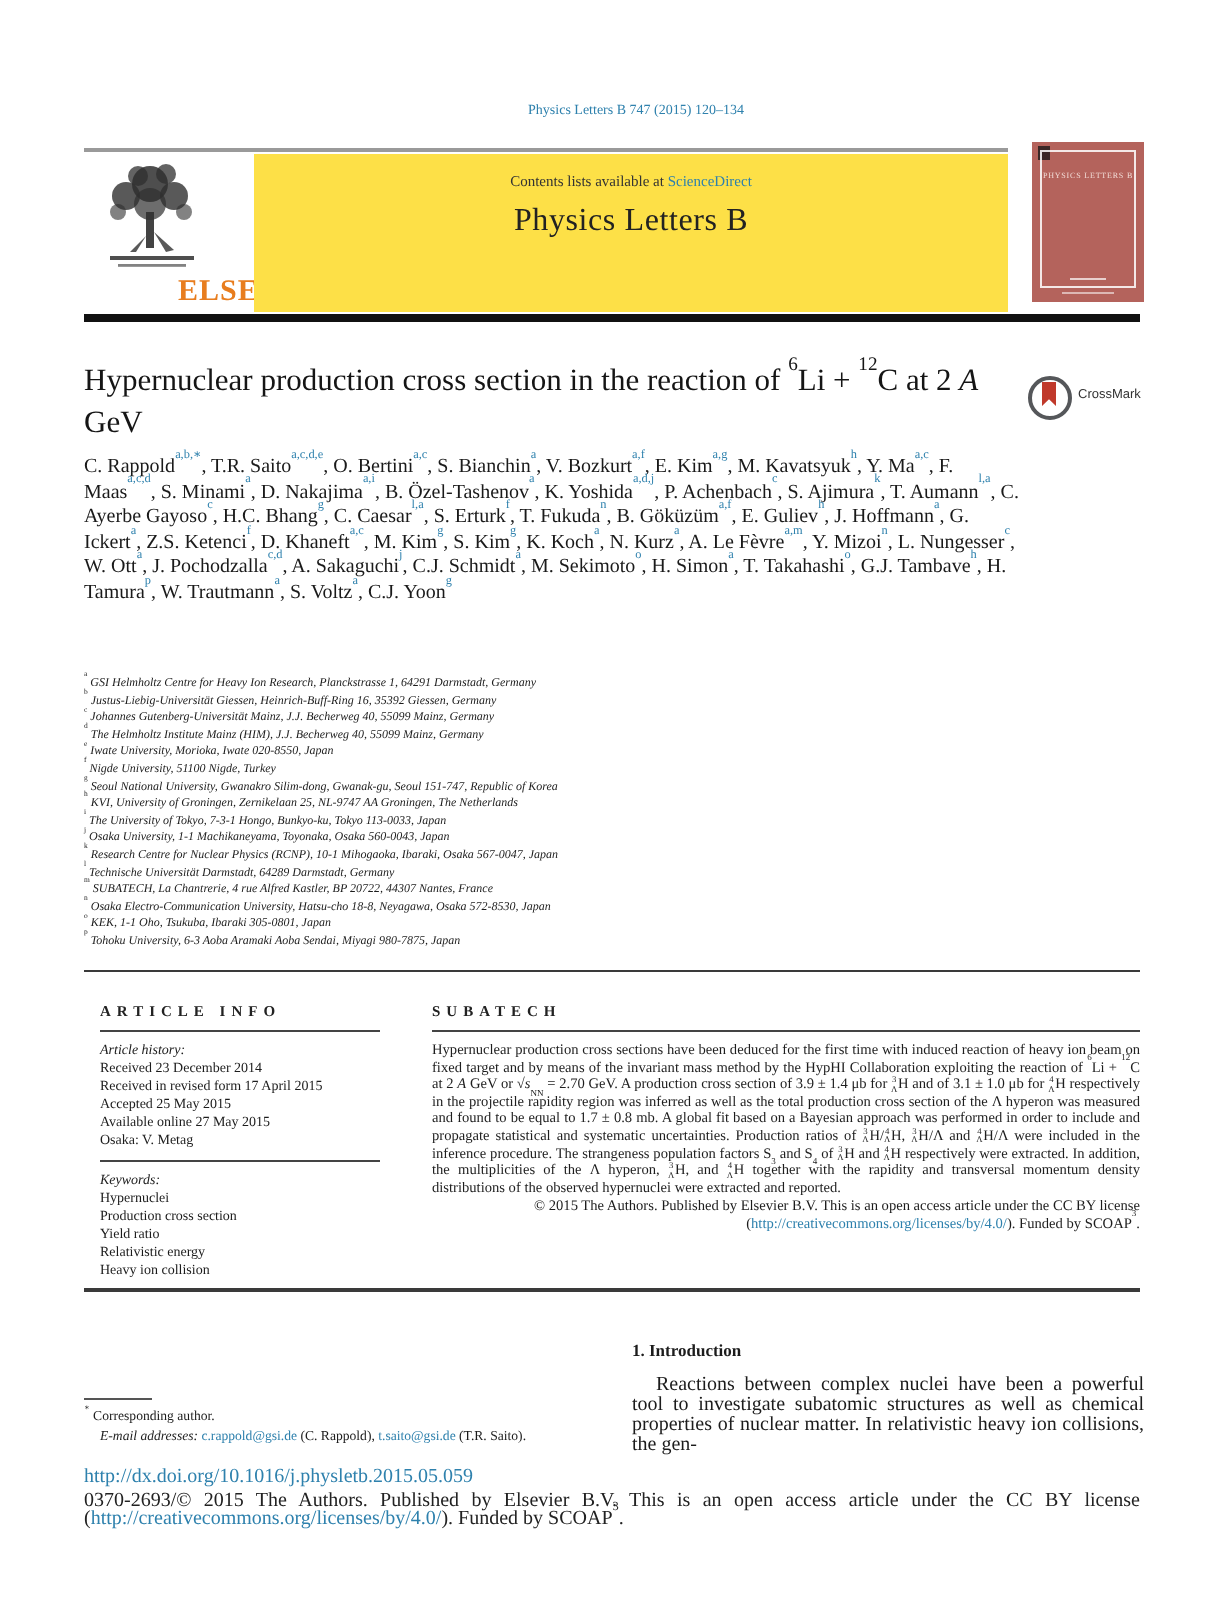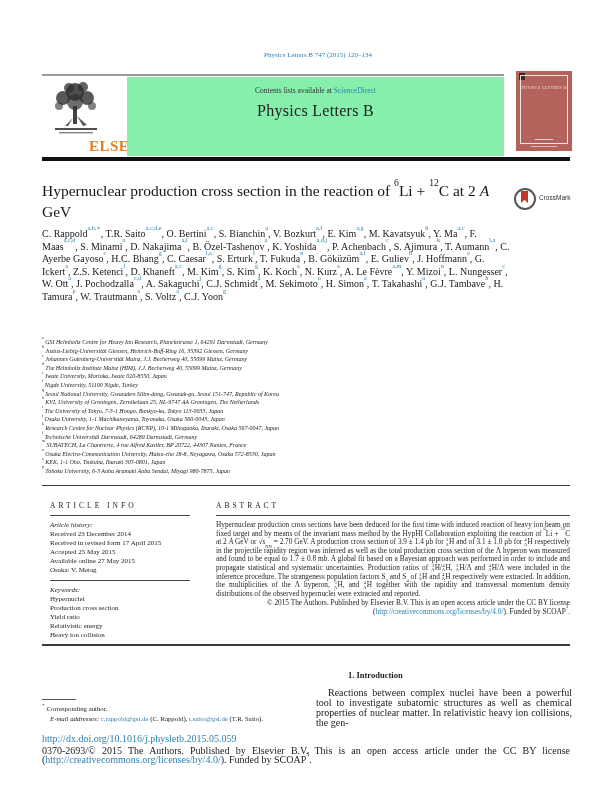--- a/index.html
+++ b/index.html
@@ -14,21 +14,21 @@
 
   
   #jref{top:51px;left:12px;width:612px;text-align:center;font-size:7px;color:#2e81ad;}
 
   
   #hdr-topline{top:74px;left:42px;width:462px;height:1.5px;background:#9a9a9a;}
   #hdr-blackbar{top:157px;left:42px;width:528px;height:3.5px;background:#111;}
   #logo{top:78px;left:45px;width:78px;height:78px;}
   #logo svg{display:block;}
   #logo .els-word{font-size:15px;letter-spacing:.5px;color:#e87d1e;font-weight:bold;margin-top:-2px;margin-left:44px;}
-  #graybox{top:77px;left:127px;width:377px;height:79px;background:#86efac;text-align:center;}
+  #graybox{top:77px;left:127px;width:377px;height:79px;background:#fde047;text-align:center;}
   #graybox .contents{font-size:7.5px;margin-top:9px;color:#333;}
   #graybox .jtitle{font-size:16px;color:#222;margin-top:7px;letter-spacing:.3px;}
   #graybox .jurl{font-size:7px;color:#2e81ad;margin-top:12px;}
 
   
   #cover{top:71px;left:516px;width:56px;height:80px;background:#b4635c;}
   #cover .inner{position:absolute;inset:4px 4px 7px 4px;border:1px solid rgba(255,255,255,.85);}
   #cover .emblem{position:absolute;top:2px;left:3px;width:6px;height:7px;background:#3a2726;}
   #cover .ctitle{position:absolute;top:14px;left:0;width:100%;text-align:center;font-size:4px;color:#f3ded9;letter-spacing:.4px;}
   #cover .cfoot{position:absolute;bottom:11px;left:50%;width:18px;margin-left:-9px;height:1px;background:rgba(255,255,255,.7);}
@@ -51,32 +51,32 @@
   #affils{top:338px;left:42px;width:505px;font-size:6px;line-height:8.6px;}
   .affil .it{font-style:italic;}
   .affil sup{font-style:normal;}
 
   .hrule{background:#3a3a3a;height:1px;}
   #rule-affil{top:485px;left:42px;width:528px;}
   #rule-abs-bottom{top:644px;left:42px;width:528px;height:1.5px;}
 
   
   #leftcol{top:501px;left:50px;width:140px;font-size:7px;line-height:9px;}
-  .colhead{font-size:7.5px;font-weight:normal;letter-spacing:3px;color:#222;}
+  .colhead{font-size:7.5px;font-weight:bold;letter-spacing:3px;color:#222;}
   .colrule{background:#444;height:1px;margin:5px 0 5px 0;}
   .lbl-it{font-style:italic;}
 
   
   #rightcol{top:501px;left:216px;width:354px;}
   #abstract-body{font-size:7.3px;line-height:8.6px;text-align:justify;color:#1e1e1e;}
   #abstract-copy{font-size:7.3px;line-height:8.6px;text-align:right;margin-top:1px;}
 
   
   #intro{top:670px;left:316px;width:256px;}
-  #intro-head{font-size:8.5px;font-weight:bold;margin-left:32px;}
+  #intro-head{font-size:8.5px;font-weight:bold;}
   #intro-para{font-size:10px;line-height:10px;text-align:justify;margin-top:8px;text-indent:12px;}
 
   
   #footnote{top:699px;left:42px;width:268px;font-size:6.8px;line-height:9.5px;}
   #fn-rule{width:34px;height:1px;background:#555;margin-bottom:4px;}
   #footnote .fn2{padding-left:8px;}
 
   
   #footer{top:734px;left:42px;width:528px;font-size:10px;line-height:9.5px;}
   #footer .doi{color:#2e81ad;}
@@ -197,21 +197,21 @@
 
   <div>Yield ratio</div>
 
   <div>Relativistic energy</div>
 
   <div>Heavy ion collision</div>
 </div>
 </div>
 
 <div id="rightcol" class="abs">
-  <div class="colhead">ABSTRACT</div>
+  <div class="colhead">SUBATECH</div>
   <div class="colrule"></div>
   <div id="abstract-body">Hypernuclear production cross sections have been deduced for the first time with induced reaction of heavy ion beam on fixed target and by means of the invariant mass method by the HypHI Collaboration exploiting the reaction of <sup>6</sup>Li + <sup>12</sup>C at 2 <span class="it">A</span> GeV or √<span class="it">s</span><sub>NN</sub> = 2.70 GeV. A production cross section of 3.9 ± 1.4 μb for <span class="stack"><span>3</span><span>Λ</span></span>H and of 3.1 ± 1.0 μb for <span class="stack"><span>4</span><span>Λ</span></span>H respectively in the projectile rapidity region was inferred as well as the total production cross section of the Λ hyperon was measured and found to be equal to 1.7 ± 0.8 mb. A global fit based on a Bayesian approach was performed in order to include and propagate statistical and systematic uncertainties. Production ratios of <span class="stack"><span>3</span><span>Λ</span></span>H/<span class="stack"><span>4</span><span>Λ</span></span>H, <span class="stack"><span>3</span><span>Λ</span></span>H/Λ and <span class="stack"><span>4</span><span>Λ</span></span>H/Λ were included in the inference procedure. The strangeness population factors S<sub>3</sub> and S<sub>4</sub> of <span class="stack"><span>3</span><span>Λ</span></span>H and <span class="stack"><span>4</span><span>Λ</span></span>H respectively were extracted. In addition, the multiplicities of the Λ hyperon, <span class="stack"><span>3</span><span>Λ</span></span>H, and <span class="stack"><span>4</span><span>Λ</span></span>H together with the rapidity and transversal momentum density distributions of the observed hypernuclei were extracted and reported.</div>
   <div id="abstract-copy">© 2015 The Authors. Published by Elsevier B.V. This is an open access article under the CC BY license (<span class="lnk">http://creativecommons.org/licenses/by/4.0/</span>). Funded by SCOAP<sup>3</sup>.</div>
 </div>
 
 <div id="rule-abs-bottom" class="abs hrule"></div>
 
 <div id="intro" class="abs">
   <div id="intro-head">1. Introduction</div>
   <div id="intro-para">Reactions between complex nuclei have been a powerful tool to investigate subatomic structures as well as chemical properties of nuclear matter. In relativistic heavy ion collisions, the gen-</div>

